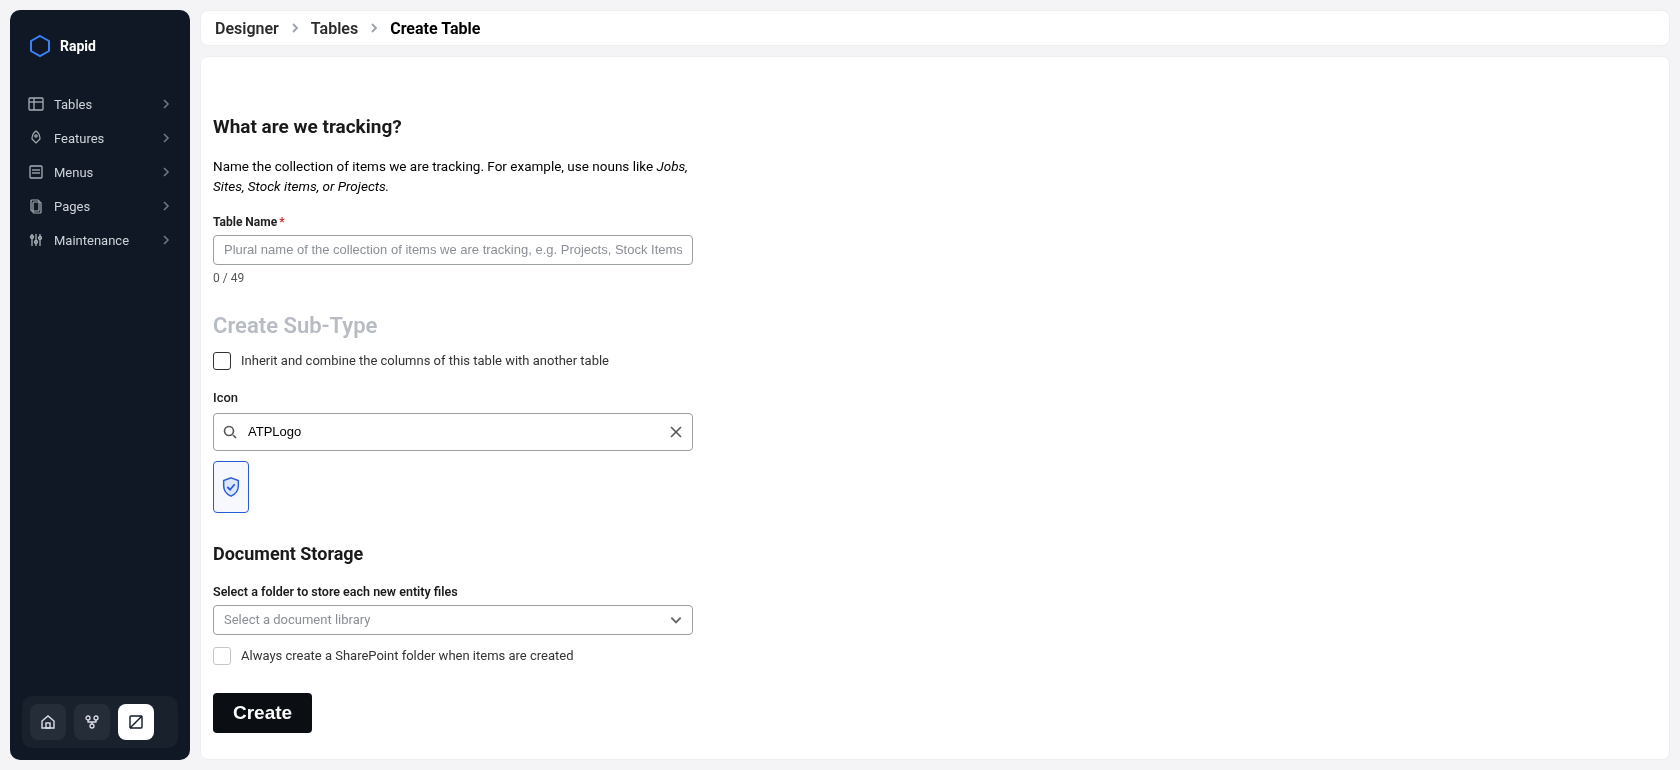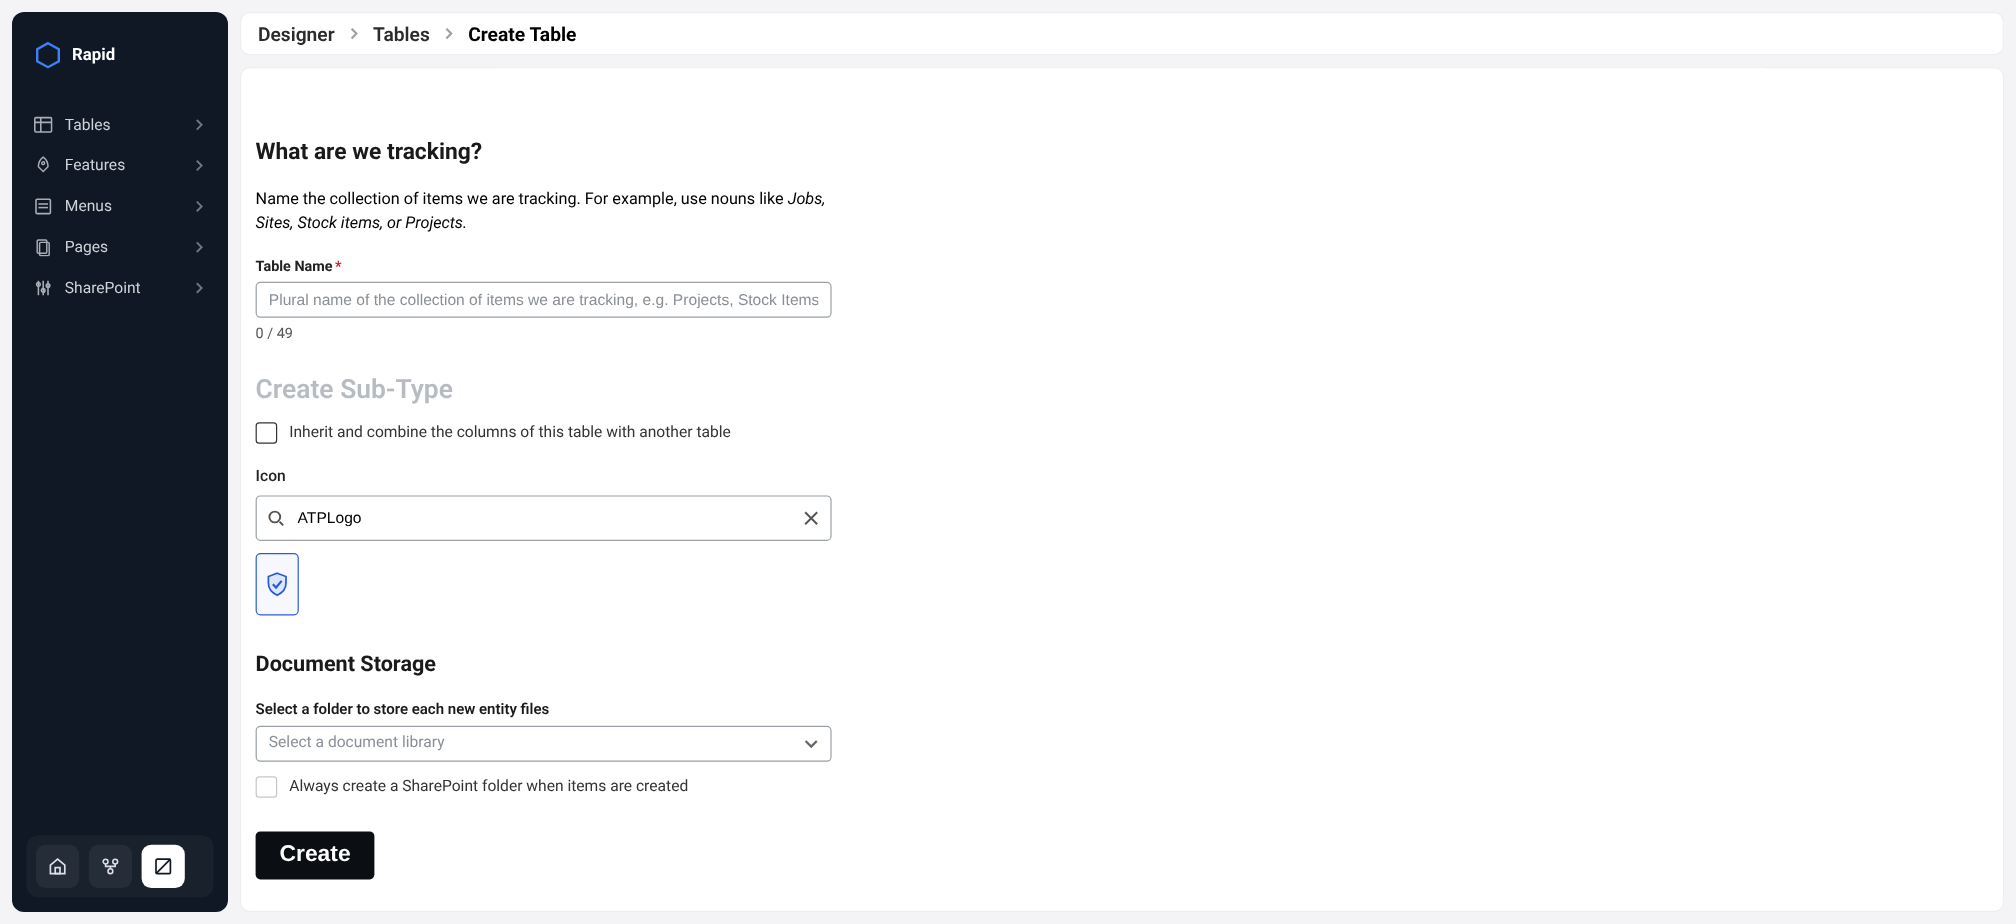--- a/index.html
+++ b/index.html
@@ -357,21 +357,21 @@
       <span class="nav-icon">
         <svg viewBox="0 0 16 16" fill="none" stroke="currentColor" stroke-width="1.3">
             <line x1="4" y1="2" x2="4" y2="14"></line>
             <line x1="8" y1="2" x2="8" y2="14"></line>
             <line x1="12" y1="2" x2="12" y2="14"></line>
             <circle cx="4" cy="5" r="1.5"></circle>
             <circle cx="8" cy="10" r="1.5"></circle>
             <circle cx="12" cy="6" r="1.5"></circle>
           </svg>
       </span>
-      <span class="nav-label">SharePoint</span>
+      <span class="nav-label">Maintenance</span>
       <span class="nav-chevron">
         <svg viewBox="0 0 12 12" fill="none" stroke="currentColor" stroke-width="1.6">
             <polyline points="4,2 8,6 4,10"></polyline>
           </svg>
       </span>
     </div>
   </div>
 
   <div class="bottom-bar">
     <div class="bottom-tray">

